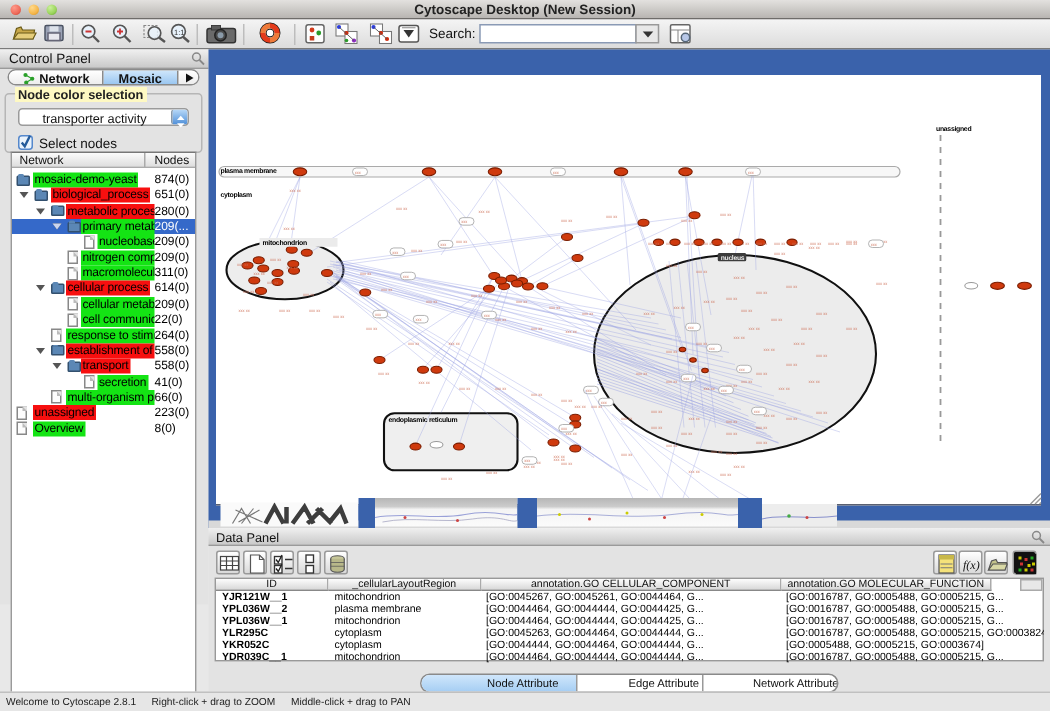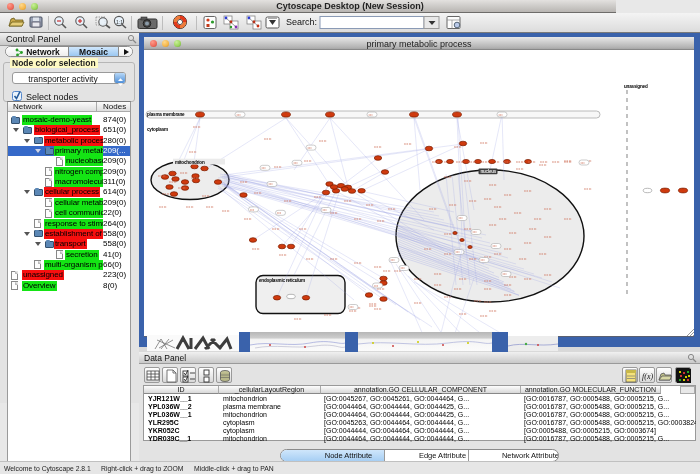--- a/index.html
+++ b/index.html
@@ -1,20 +1,20 @@
 <!DOCTYPE html>
 <html><head>
 <meta charset="utf-8">
 <style>
 * { margin:0; padding:0; box-sizing:border-box; }
 html,body { width:700px; height:474px; overflow:hidden; font-family:"Liberation Sans",sans-serif; background:#e8e8e8; }
 .abs { position:absolute; }
 #stage { position:relative; width:700px; height:474px; }
 
-#titlebar { left:0; top:0; width:616px; height:13px;
+#titlebar { left:0; top:0; width:700px; height:13px;
   background:linear-gradient(#e3e1df,#c9c7c4 60%,#b8b5b2);
   border-bottom:1px solid #6e6c6a; }
 #titlebar .t { width:700px; text-align:center; font-size:9px; color:#222; top:1px; position:absolute; font-weight:bold;}
 .dot { position:absolute; top:3px; width:7px; height:7px; border-radius:50%; }
 
 #toolbar { left:0; top:13px; width:700px; height:20px;
   background:linear-gradient(#f4f4f4,#dcdcdc); border-bottom:1px solid #7a7a7a; }
 .sep { position:absolute; top:3px; width:1px; height:14px; background:#bdbdbd; }
 
 #cpanel { left:0; top:33px; width:139px; height:370px; background:#e3e3e3; }
@@ -306,26 +306,20 @@
           <div class="trow" style="top:178.6px;">
             <span class="file" style="left:3px"></span>
             <span class="nm gb" style="left:14px;max-width:81px;letter-spacing:-0.1px">Overview</span>
             <span class="ct">8(0)</span>
           </div>
         </div>
     </div>
   </div>
 
   <div id="mwin" class="abs">
-    <div id="mtitle">
-      <div class="t">primary metabolic process</div>
-      <div class="dot" style="left:6px; top:3px; background:radial-gradient(circle at 35% 30%,#ff9a8a,#ee6a5a 60%,#c23a2a);"></div>
-      <div class="dot" style="left:18px;top:3px; background:radial-gradient(circle at 35% 30%,#ffd98a,#f5b64a 60%,#c98a1a);"></div>
-      <div class="dot" style="left:30px;top:3px; background:radial-gradient(circle at 35% 30%,#c9f09a,#9ad45a 60%,#5a9a2a);"></div>
-    </div>
     <div id="mcanvas">
       <svg id="net" width="550" height="287" style="position:absolute;left:0;top:0">
           <ellipse cx="346" cy="186" rx="94" ry="66" fill="#ececec" stroke="#111" stroke-width="1.4"></ellipse>
           <ellipse cx="46" cy="130" rx="39" ry="19.5" fill="#ededed" stroke="#111" stroke-width="1.4"></ellipse>
           <rect x="112" y="225.5" width="89" height="38" rx="7" fill="#efefef" stroke="#111" stroke-width="1.4"></rect>
           <rect x="2" y="61" width="454" height="7" rx="3.5" fill="#f7f7f7" stroke="#aaa" stroke-width="0.8"></rect>
           <line x1="483" y1="40" x2="483" y2="245" stroke="#999" stroke-width="1.2" stroke-dasharray="4,4"></line>
           <line x1="76" y1="124" x2="300" y2="170" stroke="#98a0e2" stroke-width="0.6" opacity="0.42"></line>
           <line x1="78" y1="126" x2="304" y2="176" stroke="#98a0e2" stroke-width="0.6" opacity="0.42"></line>
           <line x1="80" y1="128" x2="332" y2="182" stroke="#98a0e2" stroke-width="0.6" opacity="0.42"></line>

